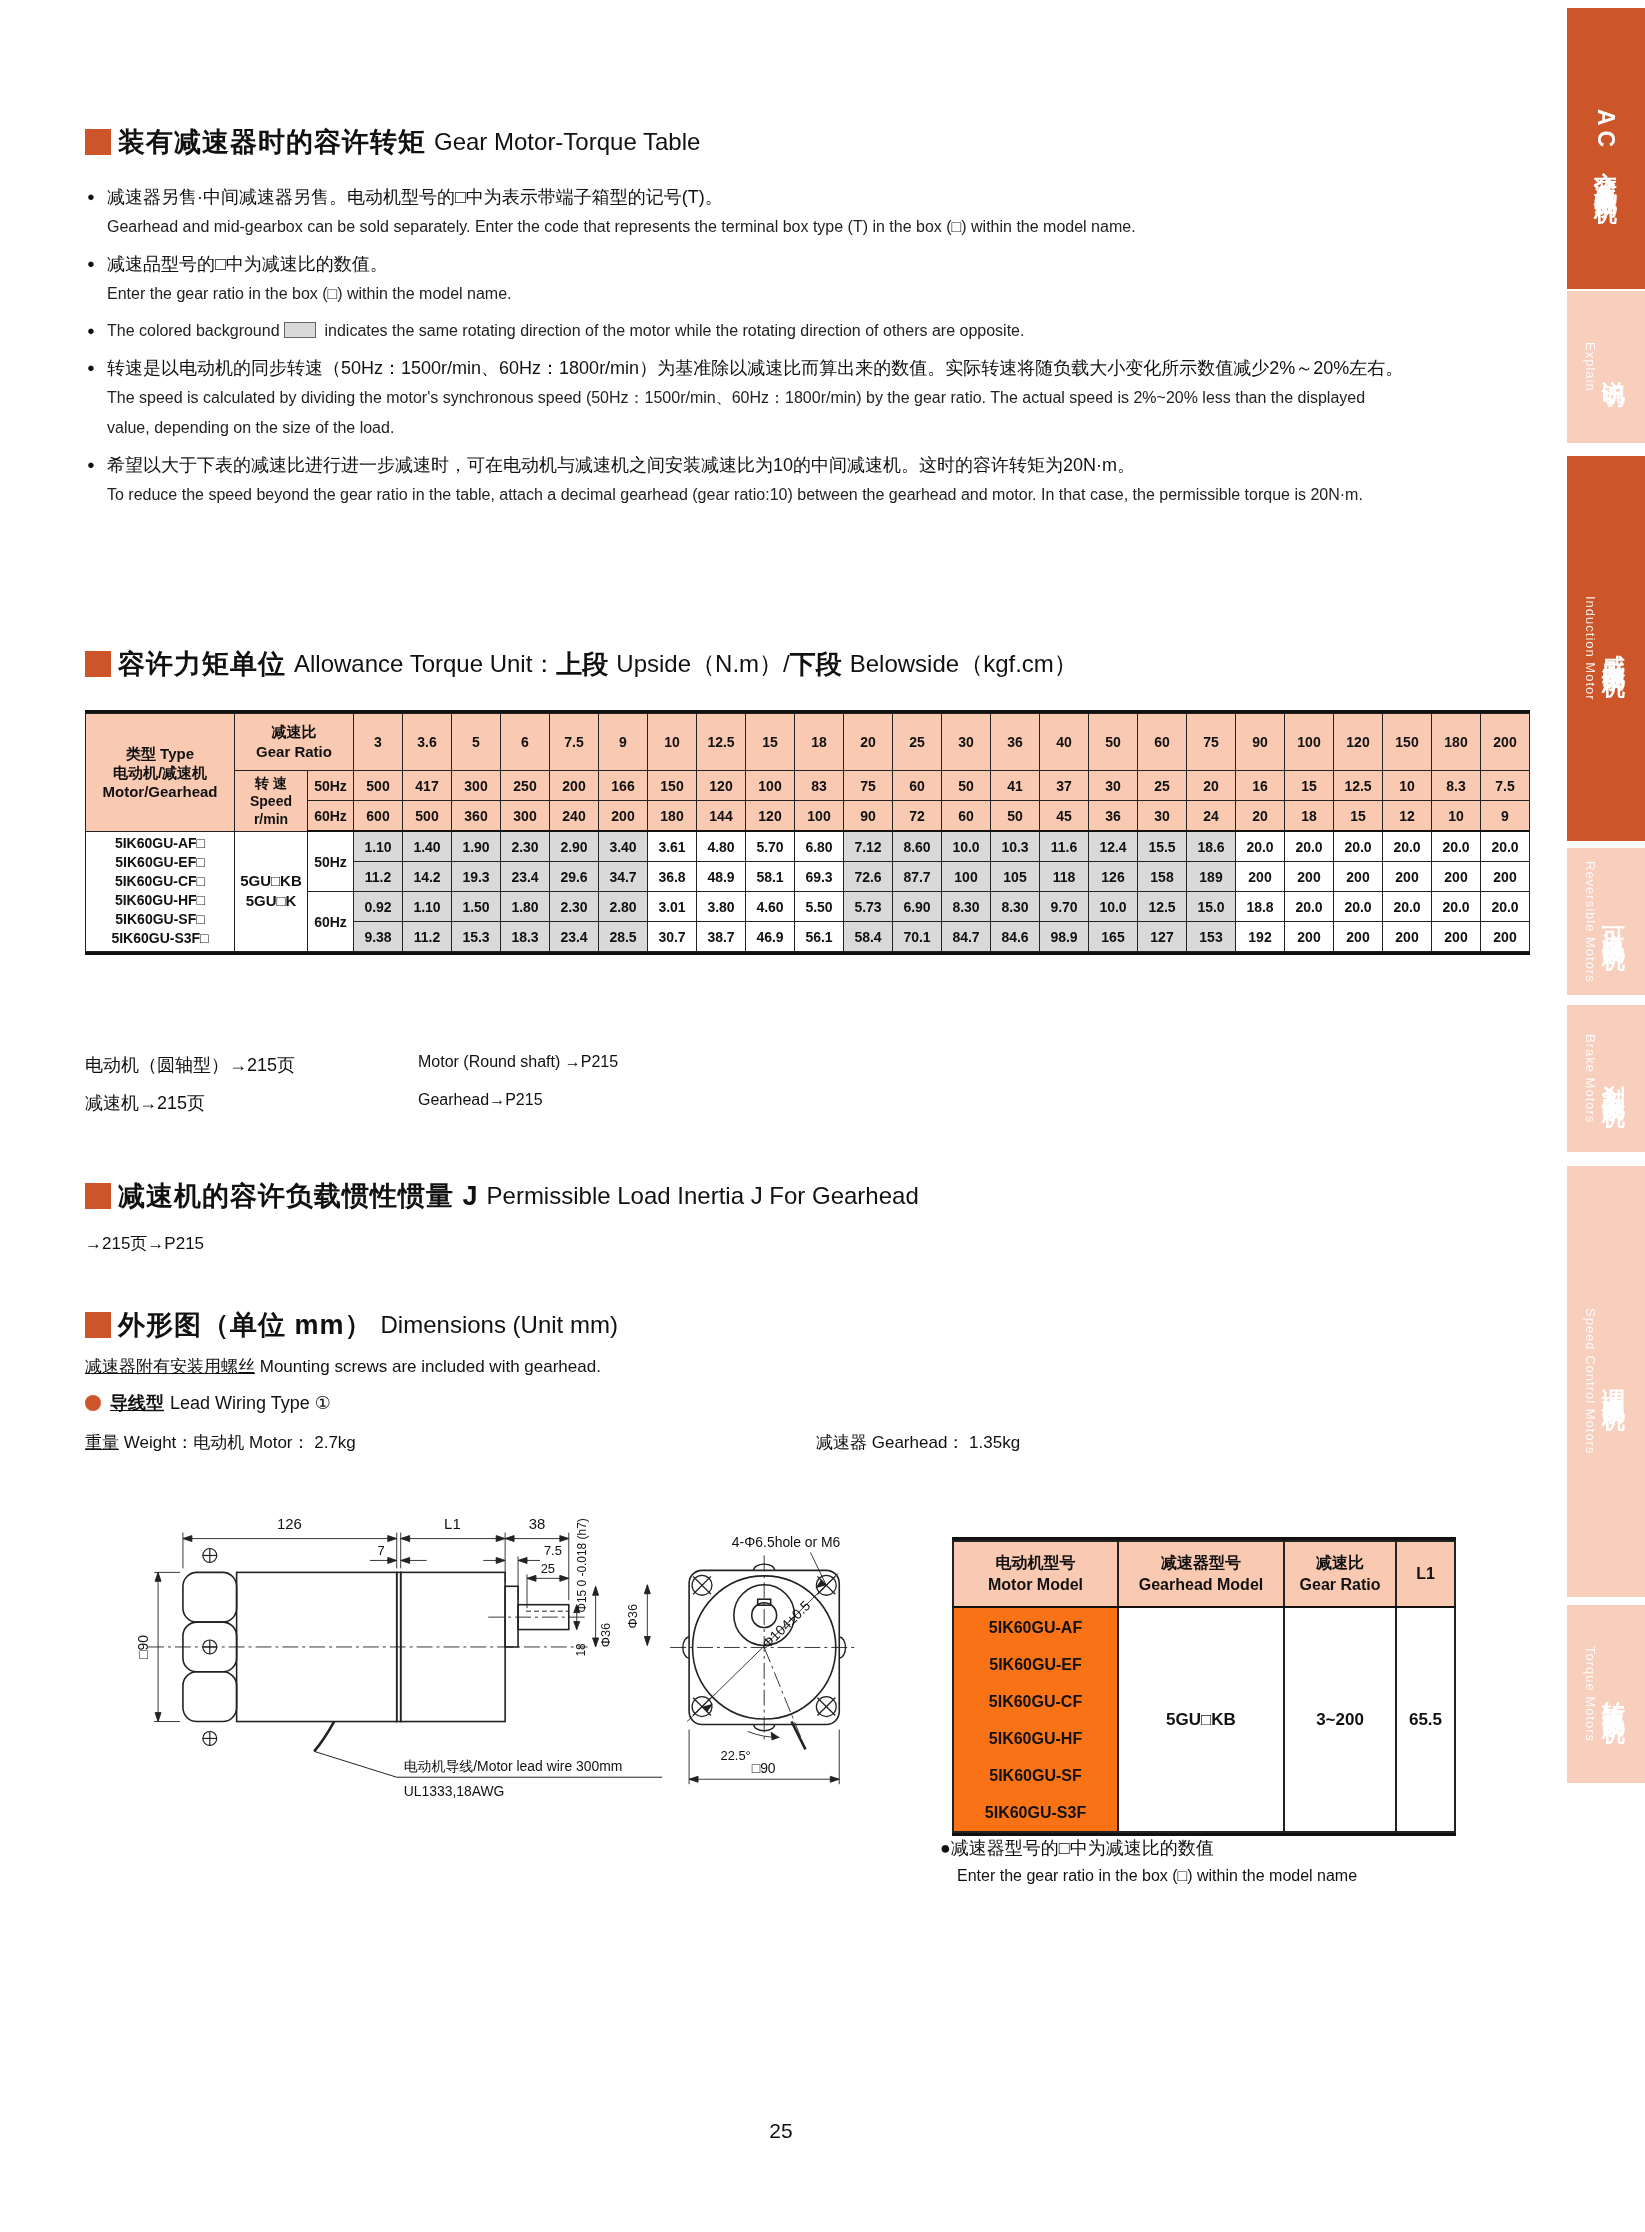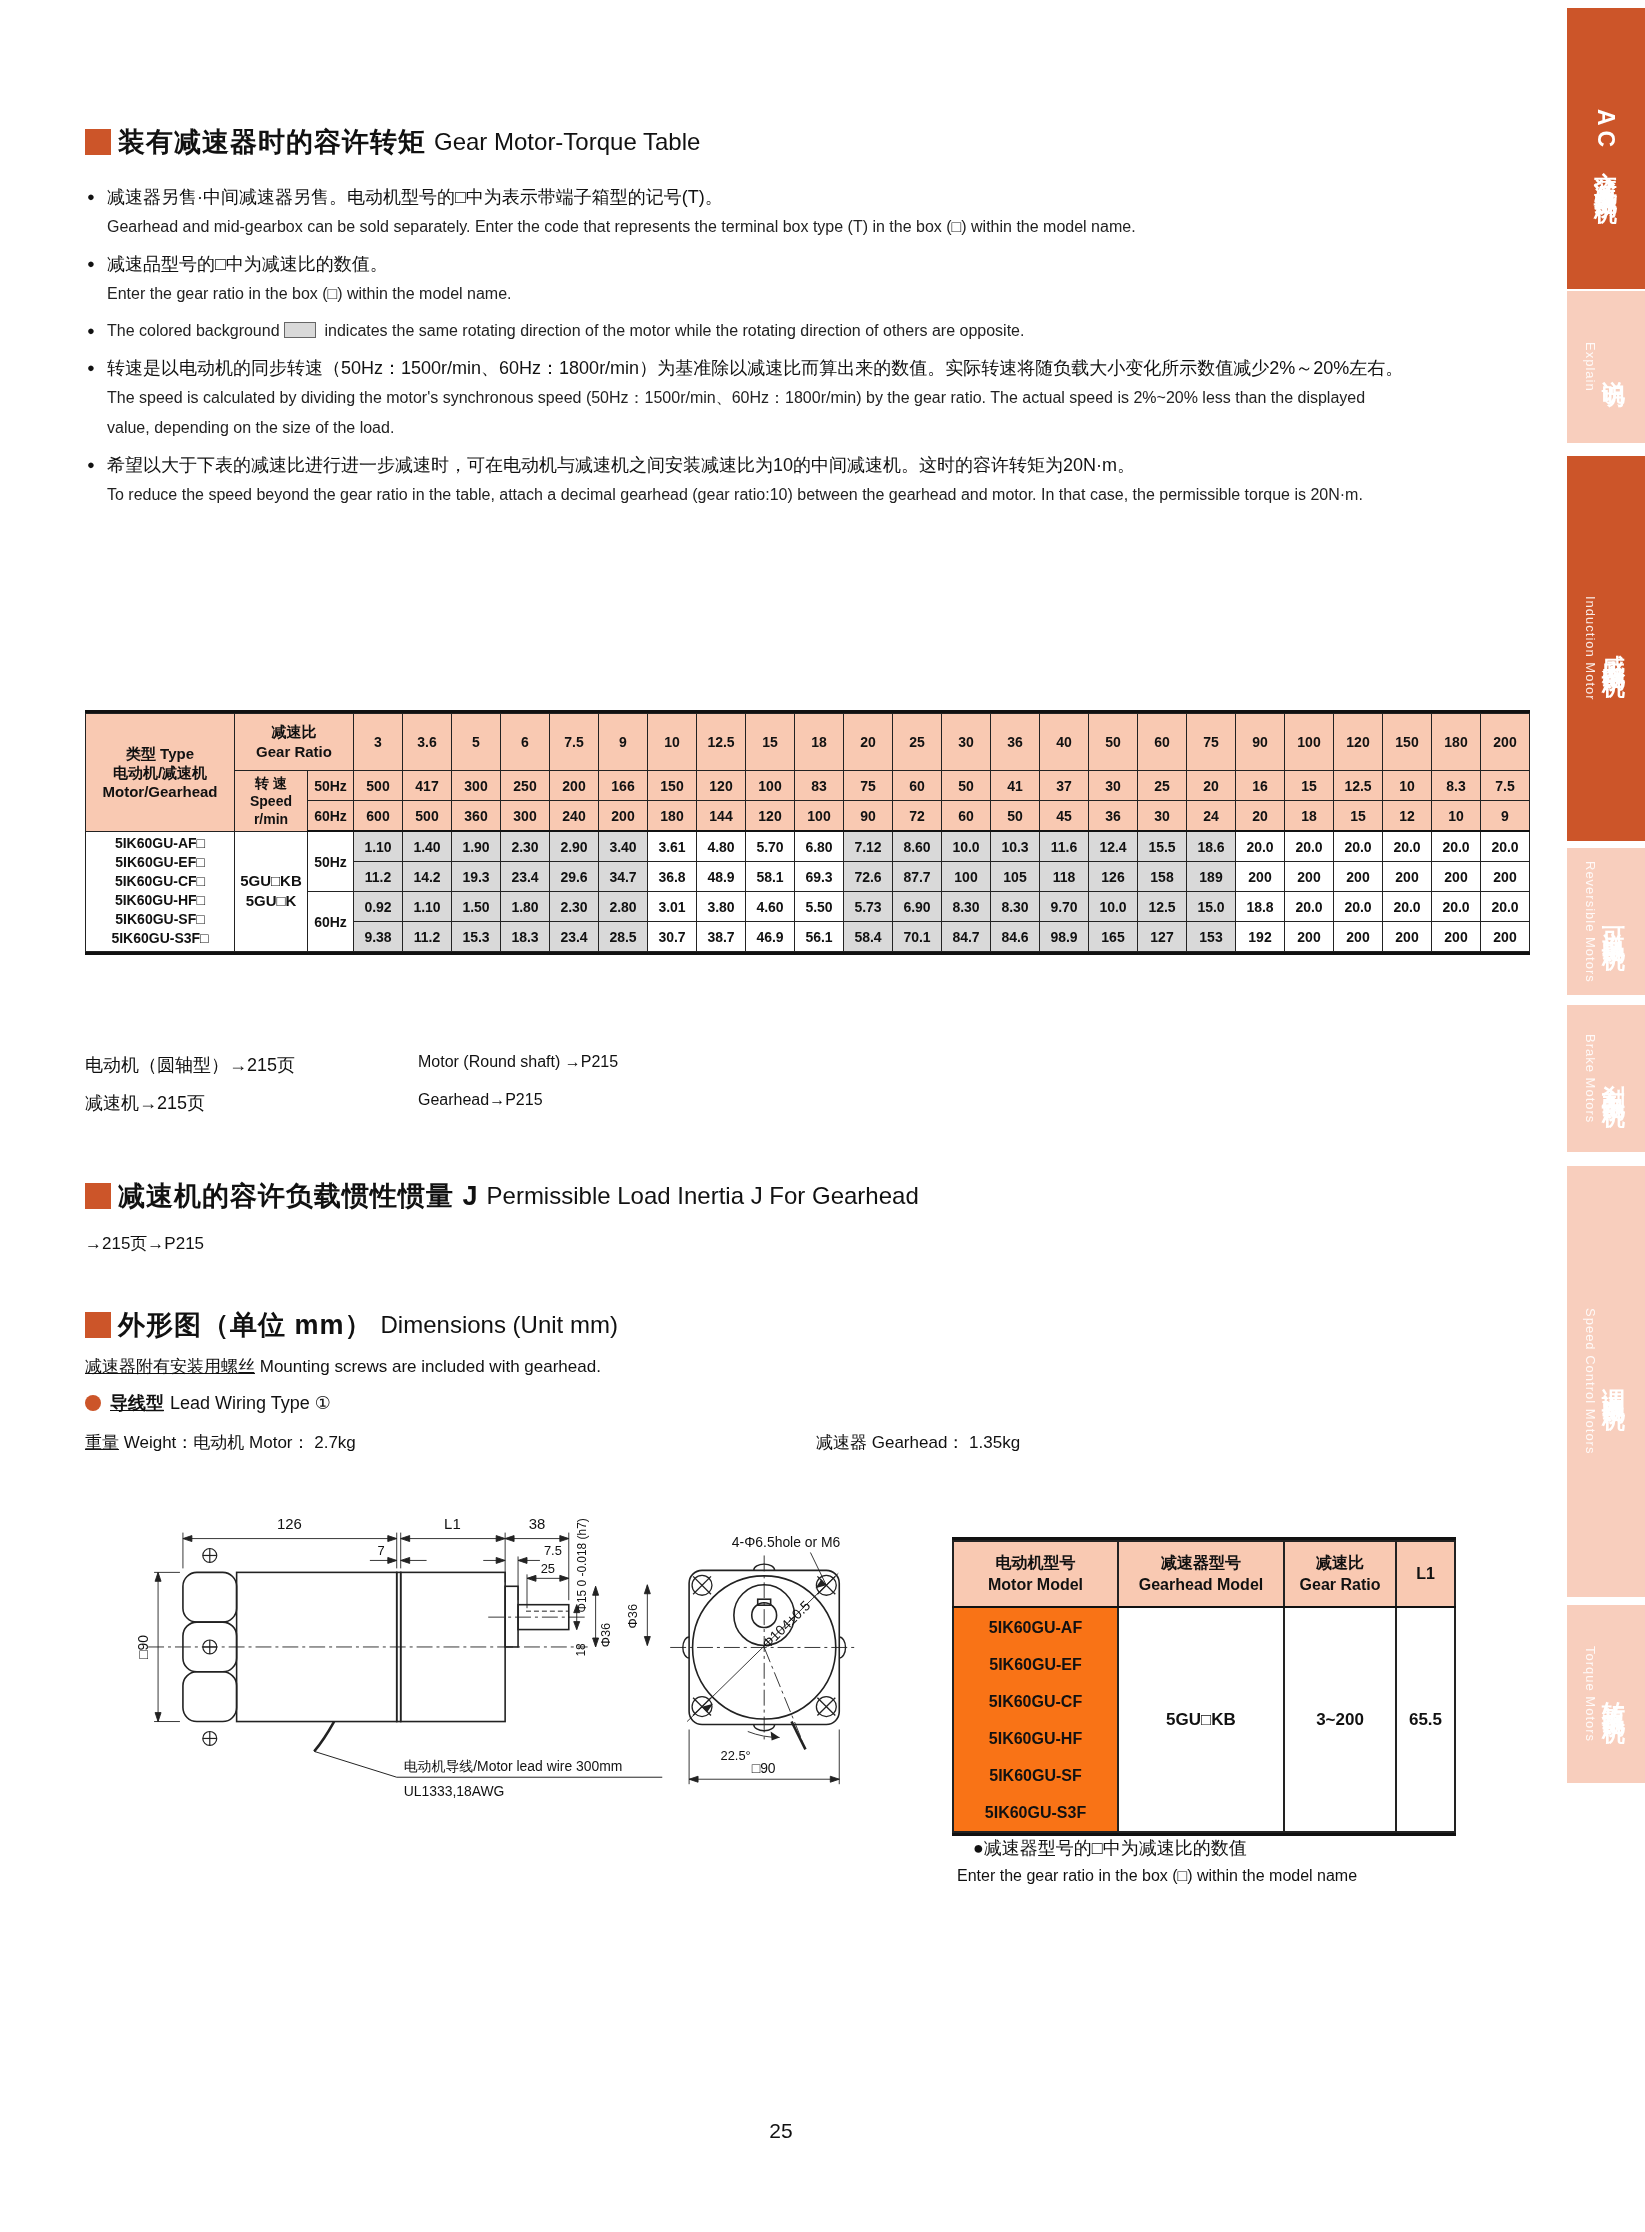--- a/index.html
+++ b/index.html
@@ -116,20 +116,29 @@
       <div class="zhline">转速是以电动机的同步转速（50Hz：1500r/min、60Hz：1800r/min）为基准除以减速比而算出来的数值。实际转速将随负载大小变化所示数值减少2%～20%左右。</div>
       <div class="enline">The speed is calculated by dividing the motor's synchronous speed (50Hz：1500r/min、60Hz：1800r/min) by the gear ratio. The actual speed is 2%~20% less than the displayed value, depending on the size of the load.</div>
     </div>
     <div class="bullet">
       <span class="dot">●</span>
       <div class="zhline">希望以大于下表的减速比进行进一步减速时，可在电动机与减速机之间安装减速比为10的中间减速机。这时的容许转矩为20N·m。</div>
       <div class="enline">To reduce the speed beyond the gear ratio in the table, attach a decimal gearhead (gear ratio:10) between the gearhead and motor. In that case, the permissible torque is 20N·m.</div>
     </div>
   </div>
 
+  <div class="h1" style="top:646px;">
+    <span class="sq"></span>
+    <span class="zh">容许力矩单位</span>
+    <span class="en">Allowance Torque Unit：</span>
+    <span class="zhb">上段</span>
+    <span class="en">Upside（N.m）/</span>
+    <span class="zhb">下段</span>
+    <span class="en">Belowside（kgf.cm）</span>
+  </div>
 
   <div class="tt-wrap">
     <table class="torque">
       <colgroup id="torque-colgroup">
           <col style="width: 149px;">
           <col style="width: 73px;">
           <col style="width: 46px;">
           <col style="width: 49px;">
           <col style="width: 49px;">
           <col style="width: 49px;">
@@ -604,21 +613,21 @@
               <div>5IK60GU-SF</div>
               <div>5IK60GU-S3F</div>
             </td>
           <td>5GU□KB</td>
           <td>3~200</td>
           <td>65.5</td>
         </tr>
       </tbody>
     </table>
   </div>
-  <div class="mtnote" style="top:1836px;margin-left:33px;">●减速器型号的□中为减速比的数值</div>
+  <div class="mtnote" style="top:1836px;">●减速器型号的□中为减速比的数值</div>
   <div class="mtnote2" style="top:1867px;">Enter the gear ratio in the box (□) within the model name</div>
 
   <div class="vtab orange t1">
     <span class="zh">AC交流减速电动机</span>
   </div>
   <div class="vtab pink t2">
     <span class="en">Explain</span>
     <span class="zh">说明</span>
   </div>
   <div class="vtab orange t3">

